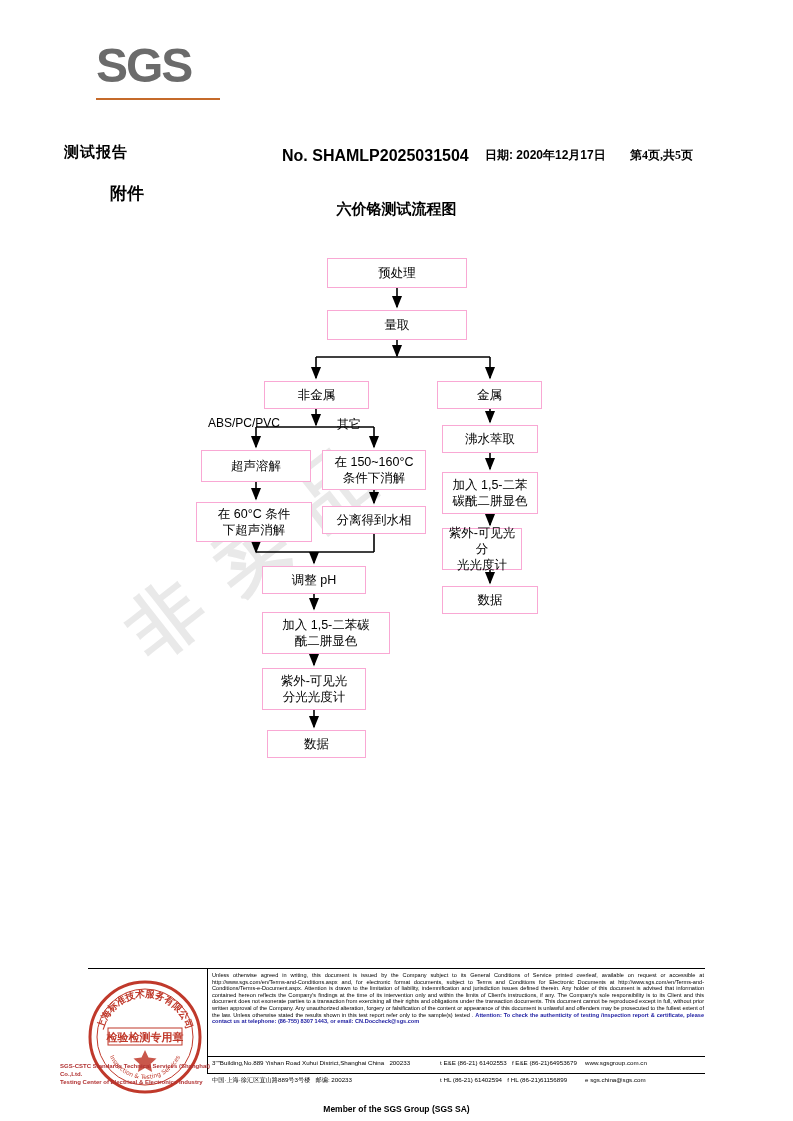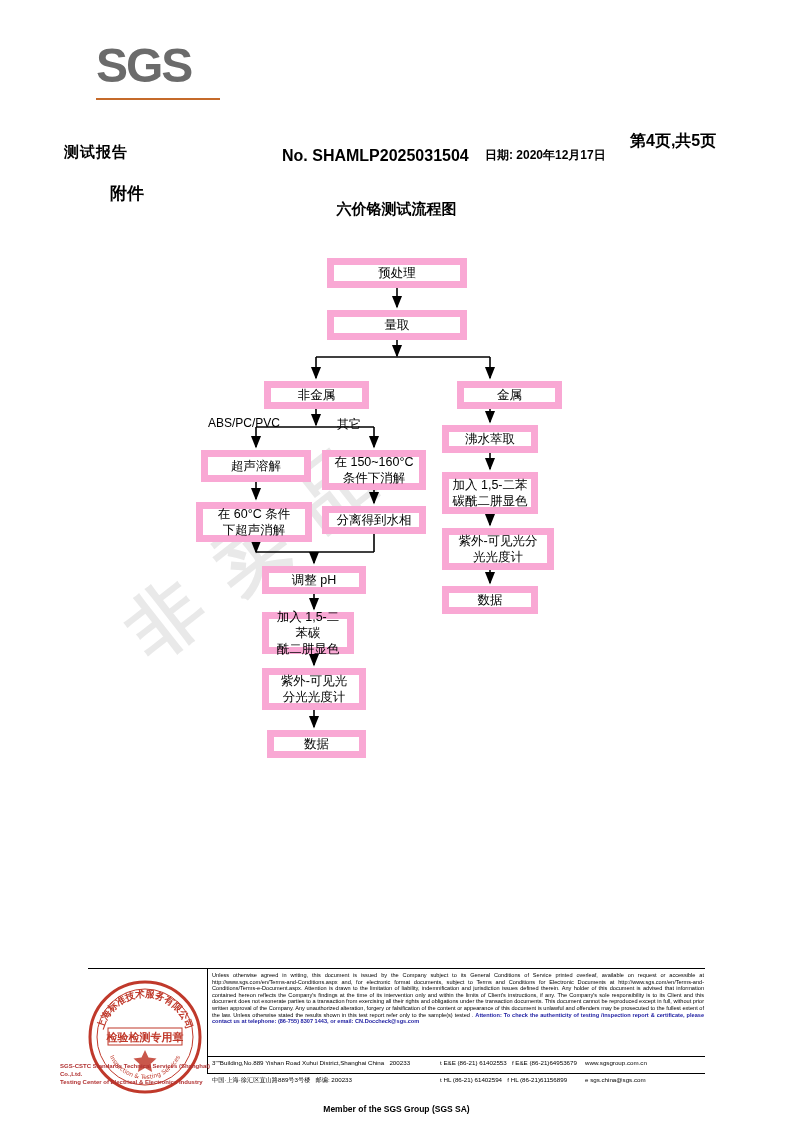--- a/index.html
+++ b/index.html
@@ -59,23 +59,24 @@
   .report-date {
     position: absolute;
     left: 485px;
     top: 147px;
     font-size: 12px;
     font-weight: bold;
   }
   .report-page {
     position: absolute;
     left: 630px;
-    top: 131px;
-    font-size: 16px;
-    font-weight: bold;
+    top: 147px;
+    font-size: 12px;
+    font-weight: bold;
+    font-family: Liberation Serif, serif;
   }
   .attachment-label {
     position: absolute;
     left: 110px;
     top: 182px;
     font-size: 17px;
     font-weight: bold;
   }
   .flow-title {
     position: absolute;
@@ -108,21 +109,21 @@
   .flow {
     position: absolute;
     left: 0;
     top: 0;
     width: 793px;
     height: 800px;
     z-index: 2;
   }
   .node {
     position: absolute;
-    border: 7px solid #f9a8d4;
+    border: 1px solid #f9a8d4;
     background: #fff;
     font-size: 12.5px;
     line-height: 16px;
     text-align: center;
     display: flex;
     align-items: center;
     justify-content: center;
     box-sizing: border-box;
     padding: 2px 3px;
   }
@@ -314,59 +315,59 @@
 
   <div class="node" style="left:327px;top:258px;width:140px;height:30px;">
     <span>预处理</span>
   </div>
   <div class="node" style="left:327px;top:310px;width:140px;height:30px;">
     <span>量取</span>
   </div>
   <div class="node" style="left:264px;top:381px;width:105px;height:28px;">
     <span>非金属</span>
   </div>
-  <div class="node" style="left:457px;top:381px;width:105px;height:28px;">
+  <div class="node" style="left:437px;top:381px;width:105px;height:28px;">
     <span>金属</span>
   </div>
   <div class="node" style="left:201px;top:450px;width:110px;height:32px;">
     <span>超声溶解</span>
   </div>
   <div class="node" style="left:322px;top:450px;width:104px;height:40px;white-space:pre-line;">
     <span style="white-space:pre-line;">在 150~160°C
 条件下消解</span>
   </div>
   <div class="node" style="left:196px;top:502px;width:116px;height:40px;">
     <span style="white-space:pre-line;">在 60°C 条件
 下超声消解</span>
   </div>
   <div class="node" style="left:322px;top:506px;width:104px;height:28px;">
     <span>分离得到水相</span>
   </div>
   <div class="node" style="left:262px;top:566px;width:104px;height:28px;">
     <span>调整 pH</span>
   </div>
-  <div class="node" style="left:262px;top:612px;width:92px;height:42px;">
+  <div class="node" style="left:262px;top:612px;width:128px;height:42px;">
     <span style="white-space:pre-line;">加入 1,5-二苯碳
 酰二肼显色</span>
   </div>
   <div class="node" style="left:262px;top:668px;width:104px;height:42px;">
     <span style="white-space:pre-line;">紫外-可见光
 分光光度计</span>
   </div>
   <div class="node" style="left:267px;top:730px;width:99px;height:28px;">
     <span>数据</span>
   </div>
   <div class="node" style="left:442px;top:425px;width:96px;height:28px;">
     <span>沸水萃取</span>
   </div>
   <div class="node" style="left:442px;top:472px;width:96px;height:42px;">
     <span style="white-space:pre-line;">加入 1,5-二苯
 碳酰二肼显色</span>
   </div>
-  <div class="node" style="left:442px;top:528px;width:112px;height:42px;">
+  <div class="node" style="left:442px;top:528px;width:80px;height:42px;">
     <span style="white-space:pre-line;">紫外-可见光分
 光光度计</span>
   </div>
   <div class="node" style="left:442px;top:586px;width:96px;height:28px;">
     <span>数据</span>
   </div>
 
   <div class="edge-label" style="left:208px;top:416px;">ABS/PC/PVC</div>
   <div class="edge-label" style="left:337px;top:416px;">其它</div>
 </div>

